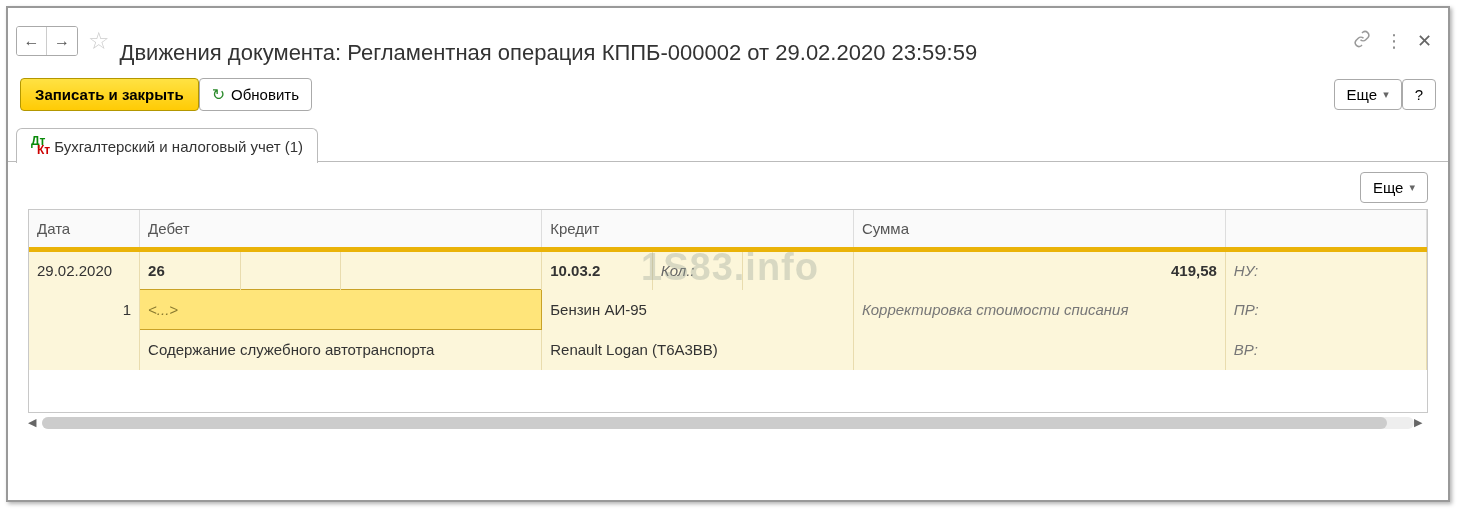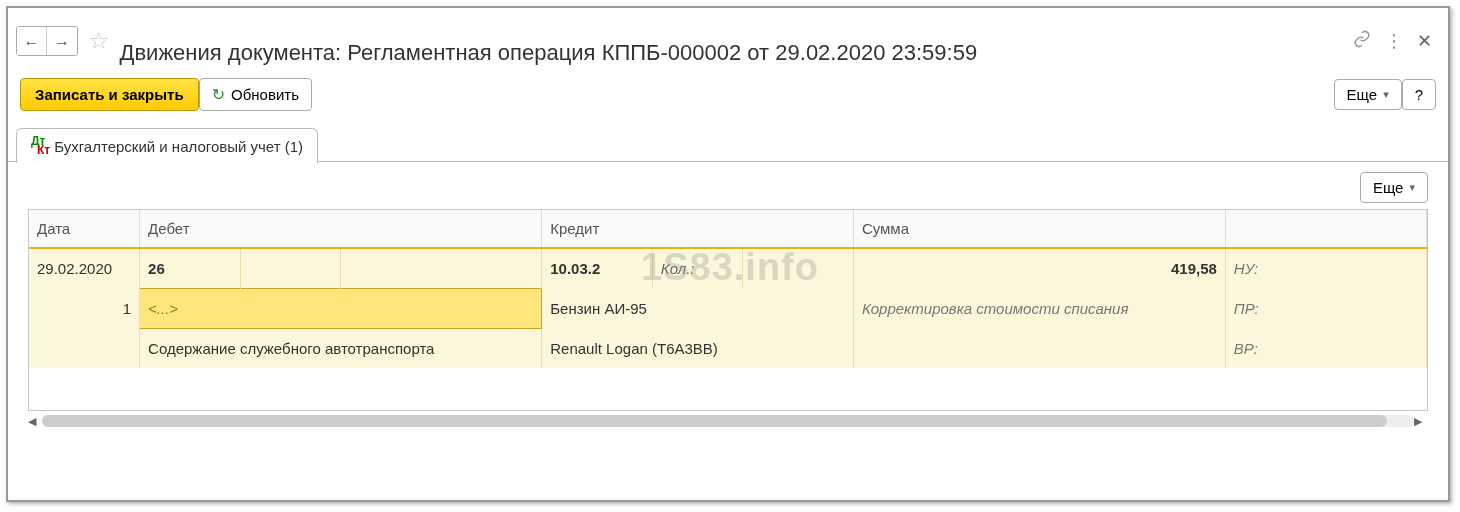--- a/index.html
+++ b/index.html
@@ -31,21 +31,21 @@
     .tab { border: 1px solid #bbb; border-bottom: none; border-radius: 6px 6px 0 0; padding: 8px 14px; background: #fff; display: inline-flex; align-items: center; gap: 4px; font-size: 15px; cursor: pointer; position: relative; top: 1px; z-index: 2; }
     .tab-line { border-top: 1px solid #bbb; margin-top: -1px; }
     .dk { font-size: 12px; font-weight: bold; line-height: 9px; }
     .dt { color: #0a8a0a; display: block; }
     .kt { color: #c00; display: block; margin-left: 6px; }
     
     .sub-toolbar { display: flex; justify-content: flex-end; padding: 10px 20px 6px 20px; }
     
     .grid { margin: 0 20px; border: 1px solid #c8c8c8; position: relative; }
     .grid table { width: 100%; border-collapse: collapse; table-layout: fixed; }
-    .grid th { background: #fafafa; border-right: 1px solid #ddd; border-bottom: 2px solid #eab308; padding: 10px 8px; text-align: left; font-weight: normal; color: #555; font-size: 15px; }
+    .grid th { background: #fafafa; border-right: 1px solid #ddd; border-bottom: 5px solid #eab308; padding: 10px 8px; text-align: left; font-weight: normal; color: #555; font-size: 15px; }
     .grid td { border-right: 1px solid #e9dcae; padding: 10px 8px; font-size: 15px; background: #fcf6da; vertical-align: middle; height: 40px; }
     .row-idx { text-align: right; }
     td.editing { background: #ffe57a; border: 1px solid #c9a227; color: #8a7a30; font-style: italic; }
     .bold { font-weight: bold; }
     .italic { font-style: italic; color: #666; }
     .italic2 { font-style: italic; color: #777; }
     .sum-cell { text-align: right; font-weight: bold; }
     .blank-row td { background: #fff; height: 42px; border-right: none; }
     
     .watermark { position: absolute; top: 246px; left: 0; right: 0; text-align: center; font-size: 38px; font-weight: bold; color: rgba(150,160,150,0.35); pointer-events: none; letter-spacing: 1px; }

